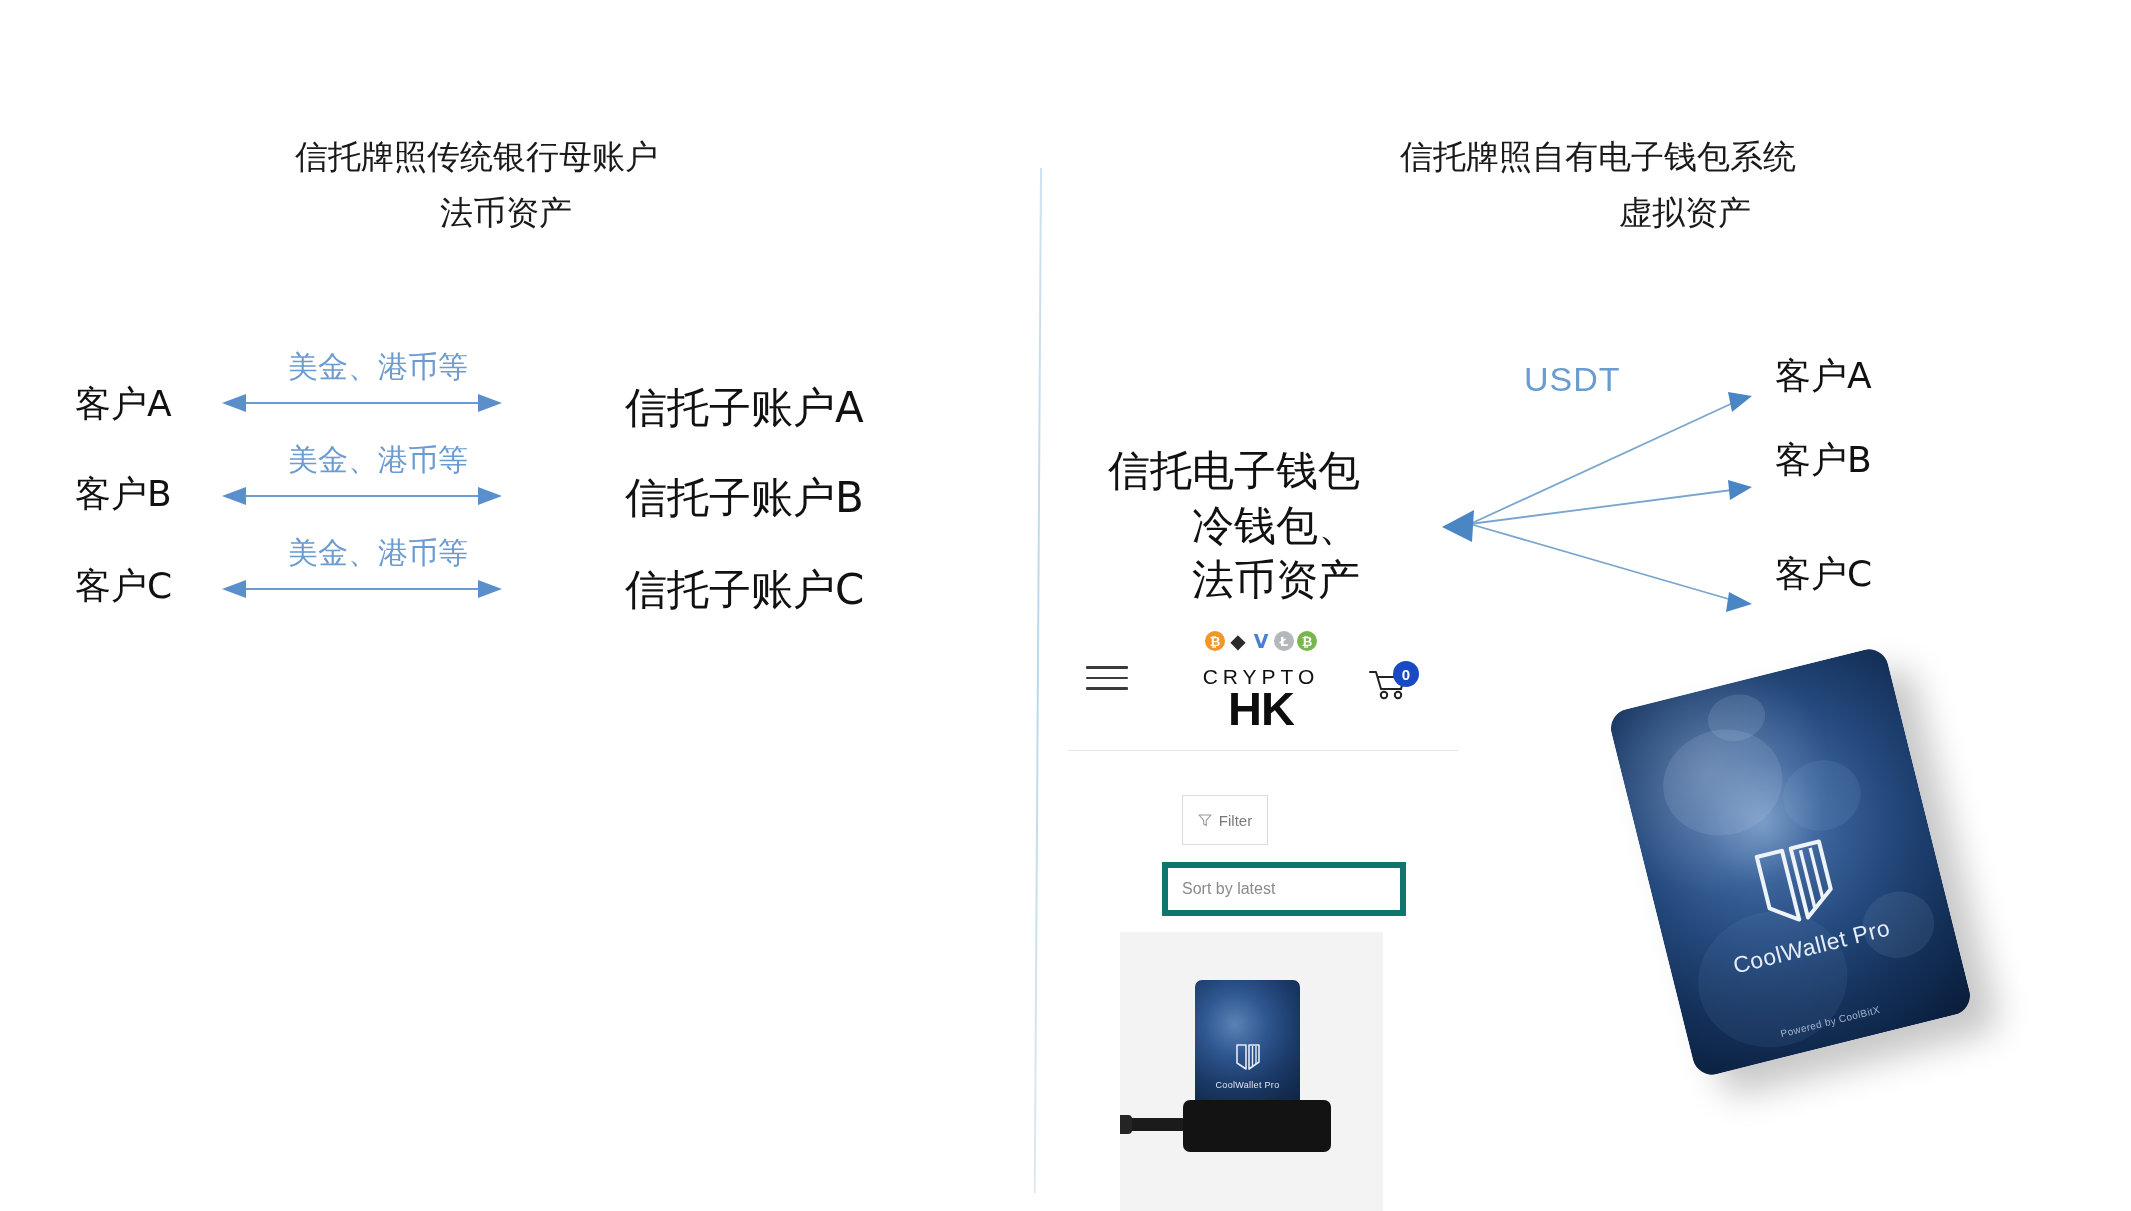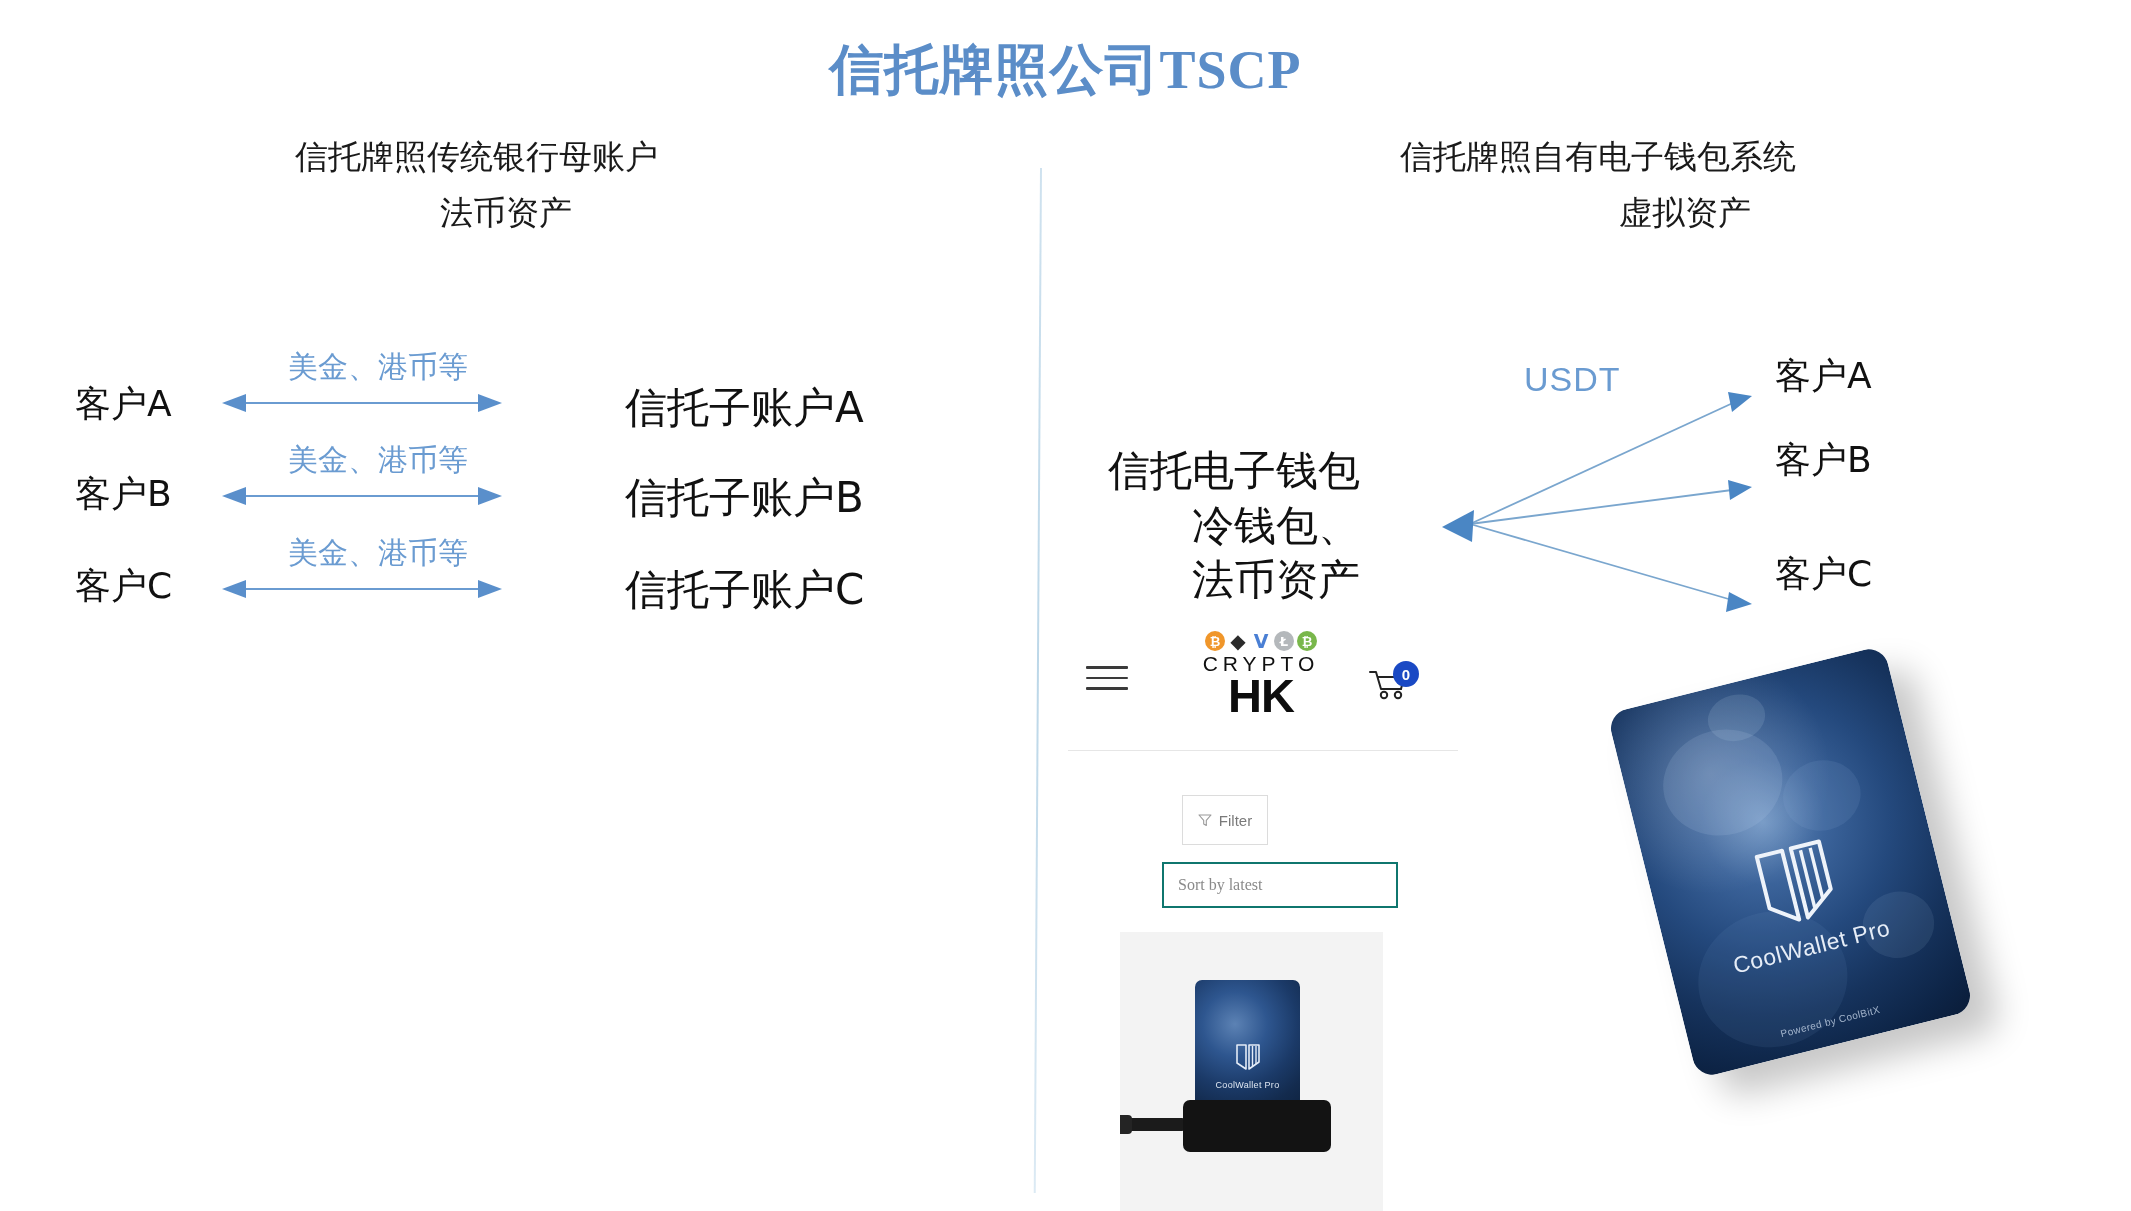--- a/index.html
+++ b/index.html
@@ -65,38 +65,38 @@
   #shop-panel{position:absolute;left:1068px;top:630px;width:390px;height:581px;}
   #menu-icon{position:absolute;left:18px;top:36px;width:42px;height:26px;}
   #menu-icon i{display:block;height:2.6px;background:#3a3a3a;margin-bottom:8px;border-radius:1px;}
   #brand-logo{position:absolute;left:108px;top:0px;width:170px;text-align:center;}
   #coin-row{display:flex;justify-content:center;gap:3px;height:22px;align-items:center;}
   .coin{width:20px;height:20px;border-radius:50%;display:flex;align-items:center;
         justify-content:center;font-size:13px;font-weight:bold;color:#fff;
         font-family:"DejaVu Sans",sans-serif;}
   .coin.eth{background:transparent;color:#2b2b2b;font-size:20px;line-height:20px;}
   .coin.v{background:transparent;color:#4a7fd4;font-size:19px;font-weight:600;}
-  #brand-crypto{font-size:21px;letter-spacing:5px;color:#101010;margin-top:0;
+  #brand-crypto{font-size:21px;letter-spacing:5px;color:#101010;margin-top:13px;
                  font-family:"Liberation Sans",sans-serif;text-align:center;}
   #brand-hk{font-size:47px;font-weight:bold;color:#0d0d0d;line-height:0.95;margin-top:-2px;
             letter-spacing:-1px;font-family:"Liberation Sans",sans-serif;}
   #cart-wrap{position:absolute;left:300px;top:38px;width:52px;height:40px;}
   #cart-badge{position:absolute;left:25px;top:-7px;width:26px;height:26px;border-radius:50%;
               background:#1a49c4;color:#fff;font-size:15px;font-weight:bold;
               display:flex;align-items:center;justify-content:center;}
   #shop-hr{position:absolute;left:0;top:120px;width:390px;height:1px;background:#e6e6e6;}
   #filter-button{
     position:absolute;left:114px;top:165px;width:84px;height:48px;border:1px solid #dcdcdc;
     background:#fff;display:flex;align-items:center;justify-content:center;gap:7px;
     font-size:15px;color:#7a7a7a;font-family:"Liberation Sans",sans-serif;
   }
   #sort-select{
-    position:absolute;left:94px;top:232px;width:218px;height:42px;border:2px solid #0f766e;
+    position:absolute;left:94px;top:232px;width:218px;height:42px;border:6px solid #0f766e;
     background:#fff;display:flex;align-items:center;padding-left:14px;
-    font-size:16px;color:#8a8a8a;font-family:Liberation Serif, serif;
+    font-size:16px;color:#8a8a8a;font-family:Liberation Sans, sans-serif;
   }
   #product-card{position:absolute;left:52px;top:302px;width:263px;height:279px;background:#f3f3f3;overflow:hidden;}
   #product-card .dock{position:absolute;left:63px;top:168px;width:148px;height:52px;background:#131313;border-radius:7px;}
   #product-card .cable{position:absolute;left:-12px;top:186px;width:80px;height:13px;background:#1b1b1b;border-radius:6px;}
   #product-card .cableplug{position:absolute;left:-14px;top:183px;width:26px;height:19px;background:#242424;border-radius:4px;}
   #product-card .minicard{
     position:absolute;left:75px;top:48px;width:105px;height:130px;border-radius:7px;
     background:radial-gradient(circle at 38% 34%,#5c82b4 0%,#2e568f 30%,#1b3a68 58%,#132b4e 80%,#0e2340 100%);
     overflow:hidden;
   }
@@ -136,21 +136,20 @@
     position:absolute;left:1440px;top:1088px;font-size:54px;color:#d2d2d2;
     white-space:nowrap;font-family:"DejaVu Sans","Liberation Sans",sans-serif;
     letter-spacing:2px;
   }
 </style>
 </head>
 <body>
 
 <div class="stage">
 
-  <div id="page-title">信托牌照公司TSCP</div>
 
   <div id="center-divider"></div>
 
   <div class="hdr cn" id="left-heading">信托牌照传统银行母账户</div>
   <div class="sub cn" id="left-subheading">法币资产</div>
 
   <div class="cust cn" style="left:75px;top:380px;">客户A</div>
   <div class="flowlabel" style="left:288px;top:347px;">美金、港币等</div>
   <div class="darrow" style="left:222px;top:392px;">
     <svg width="280" height="22" viewBox="0 0 280 22">

